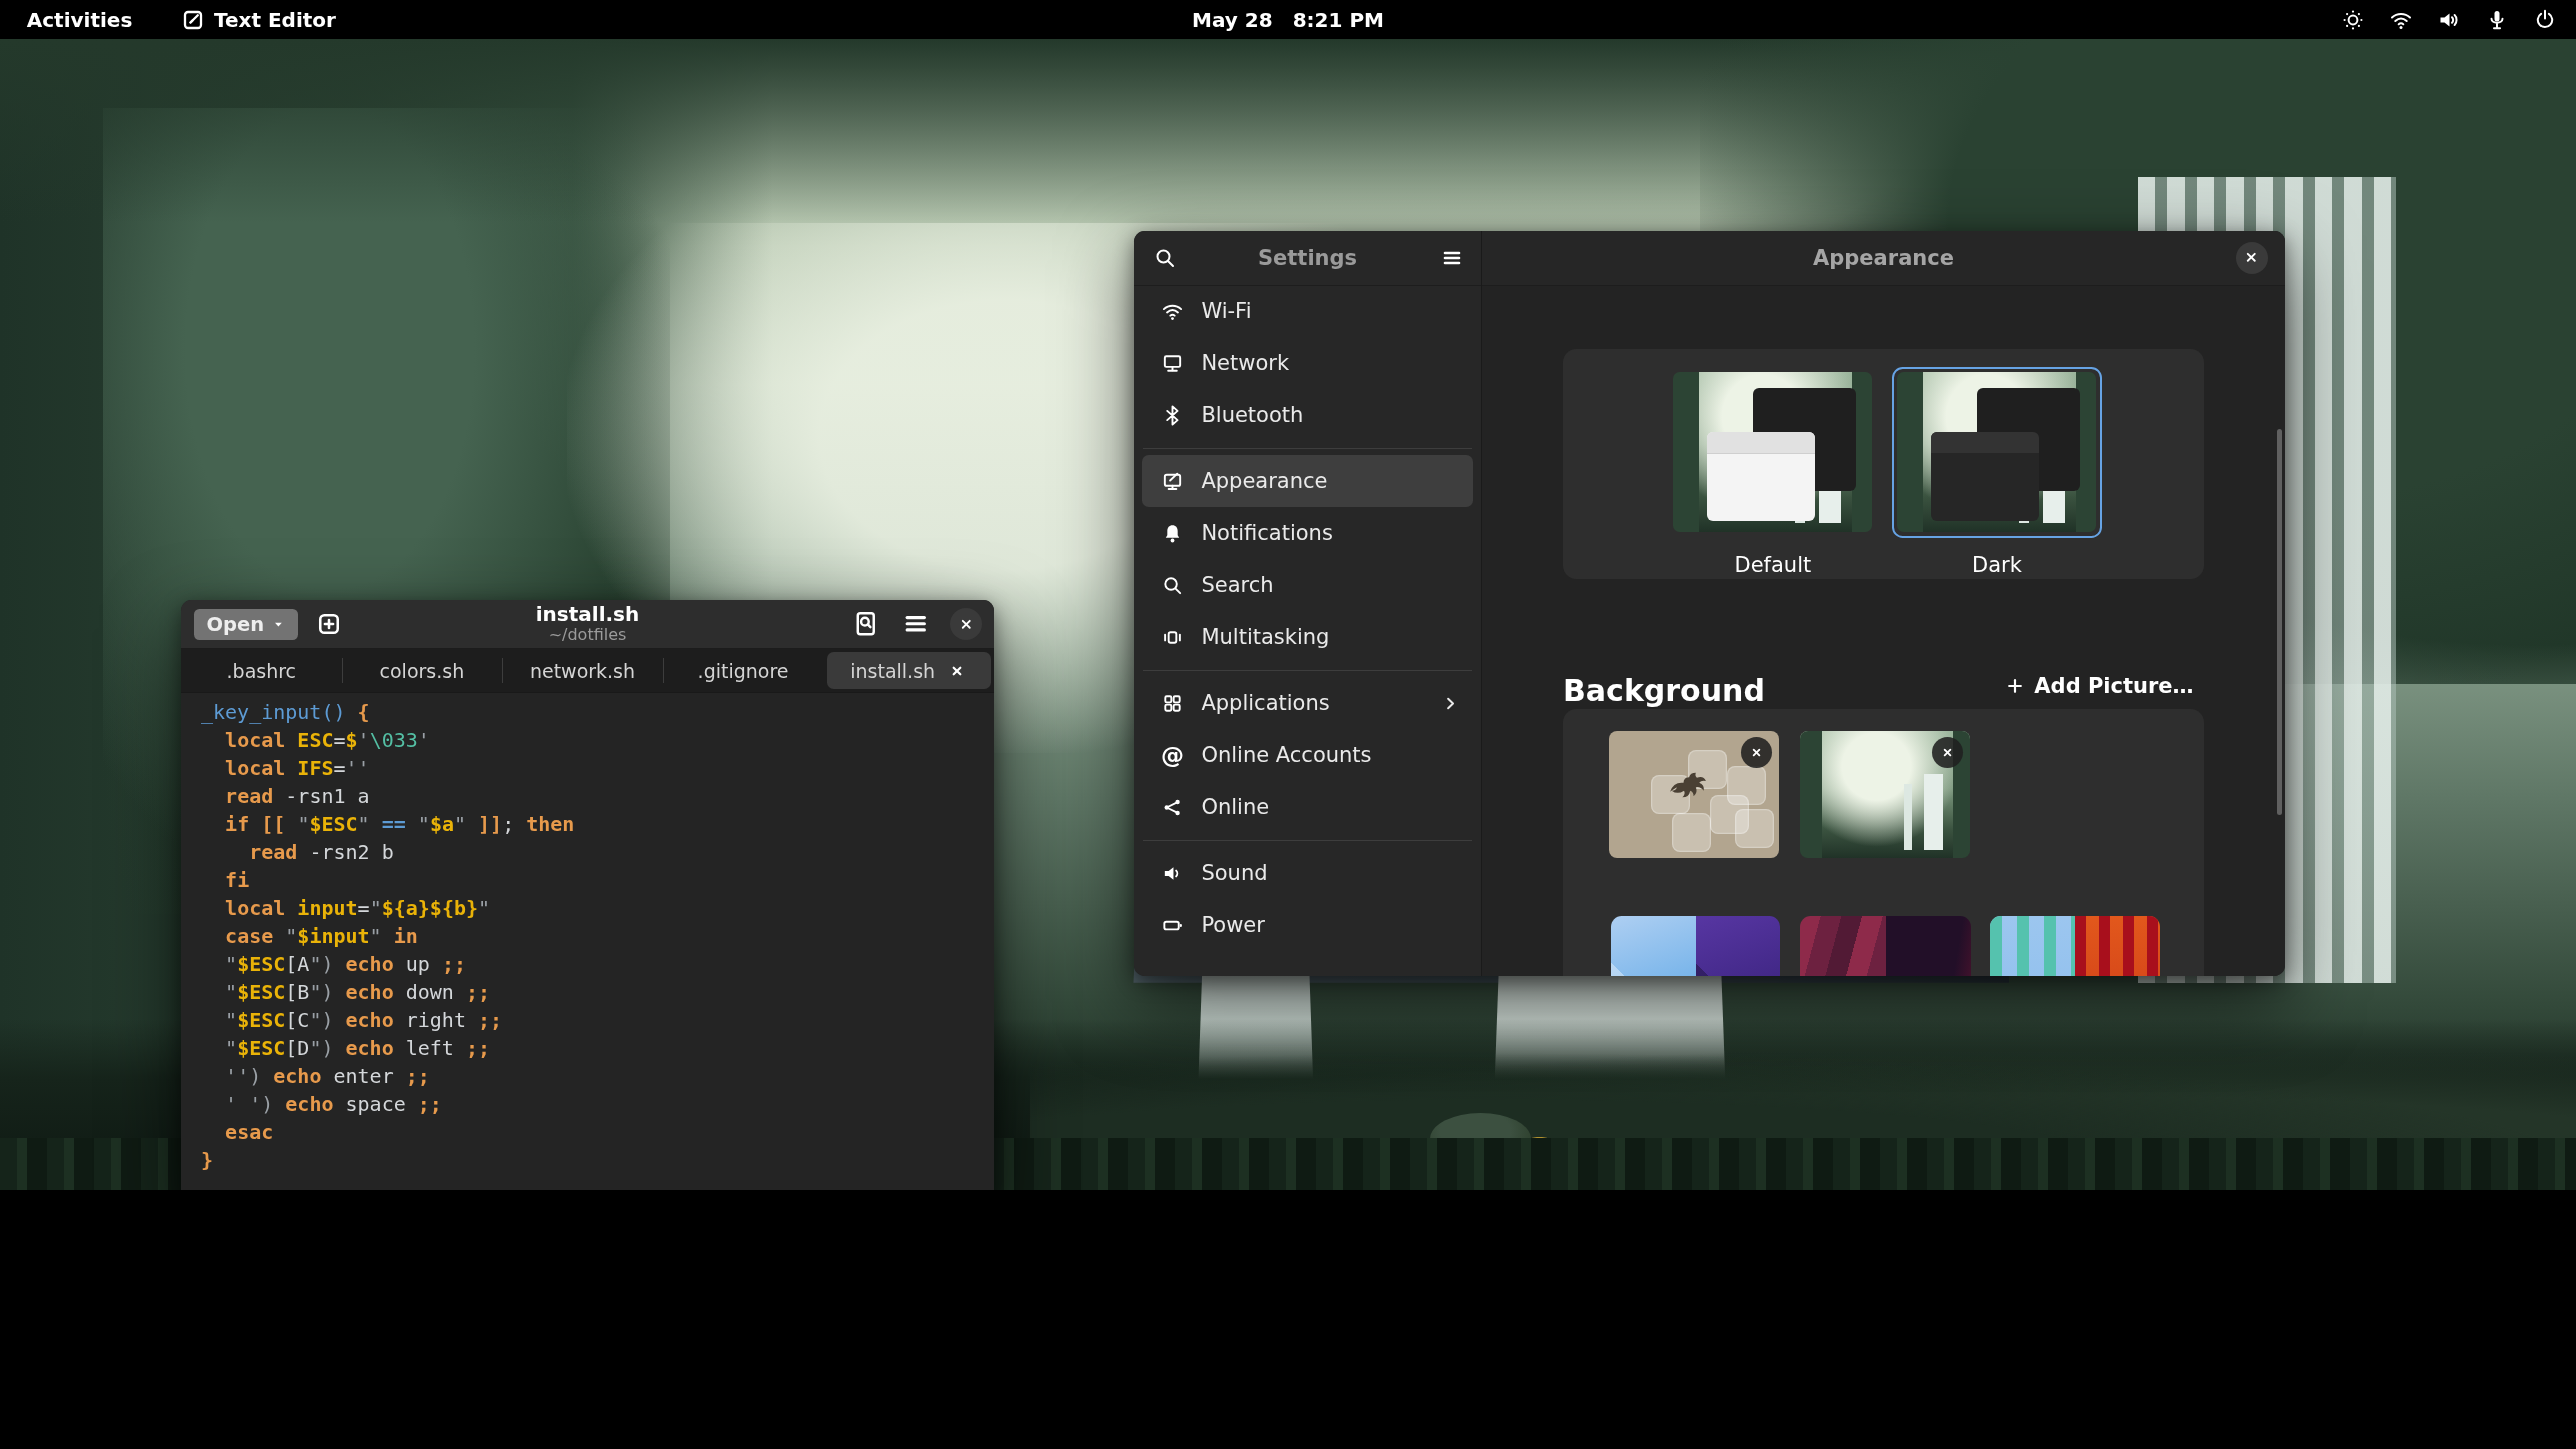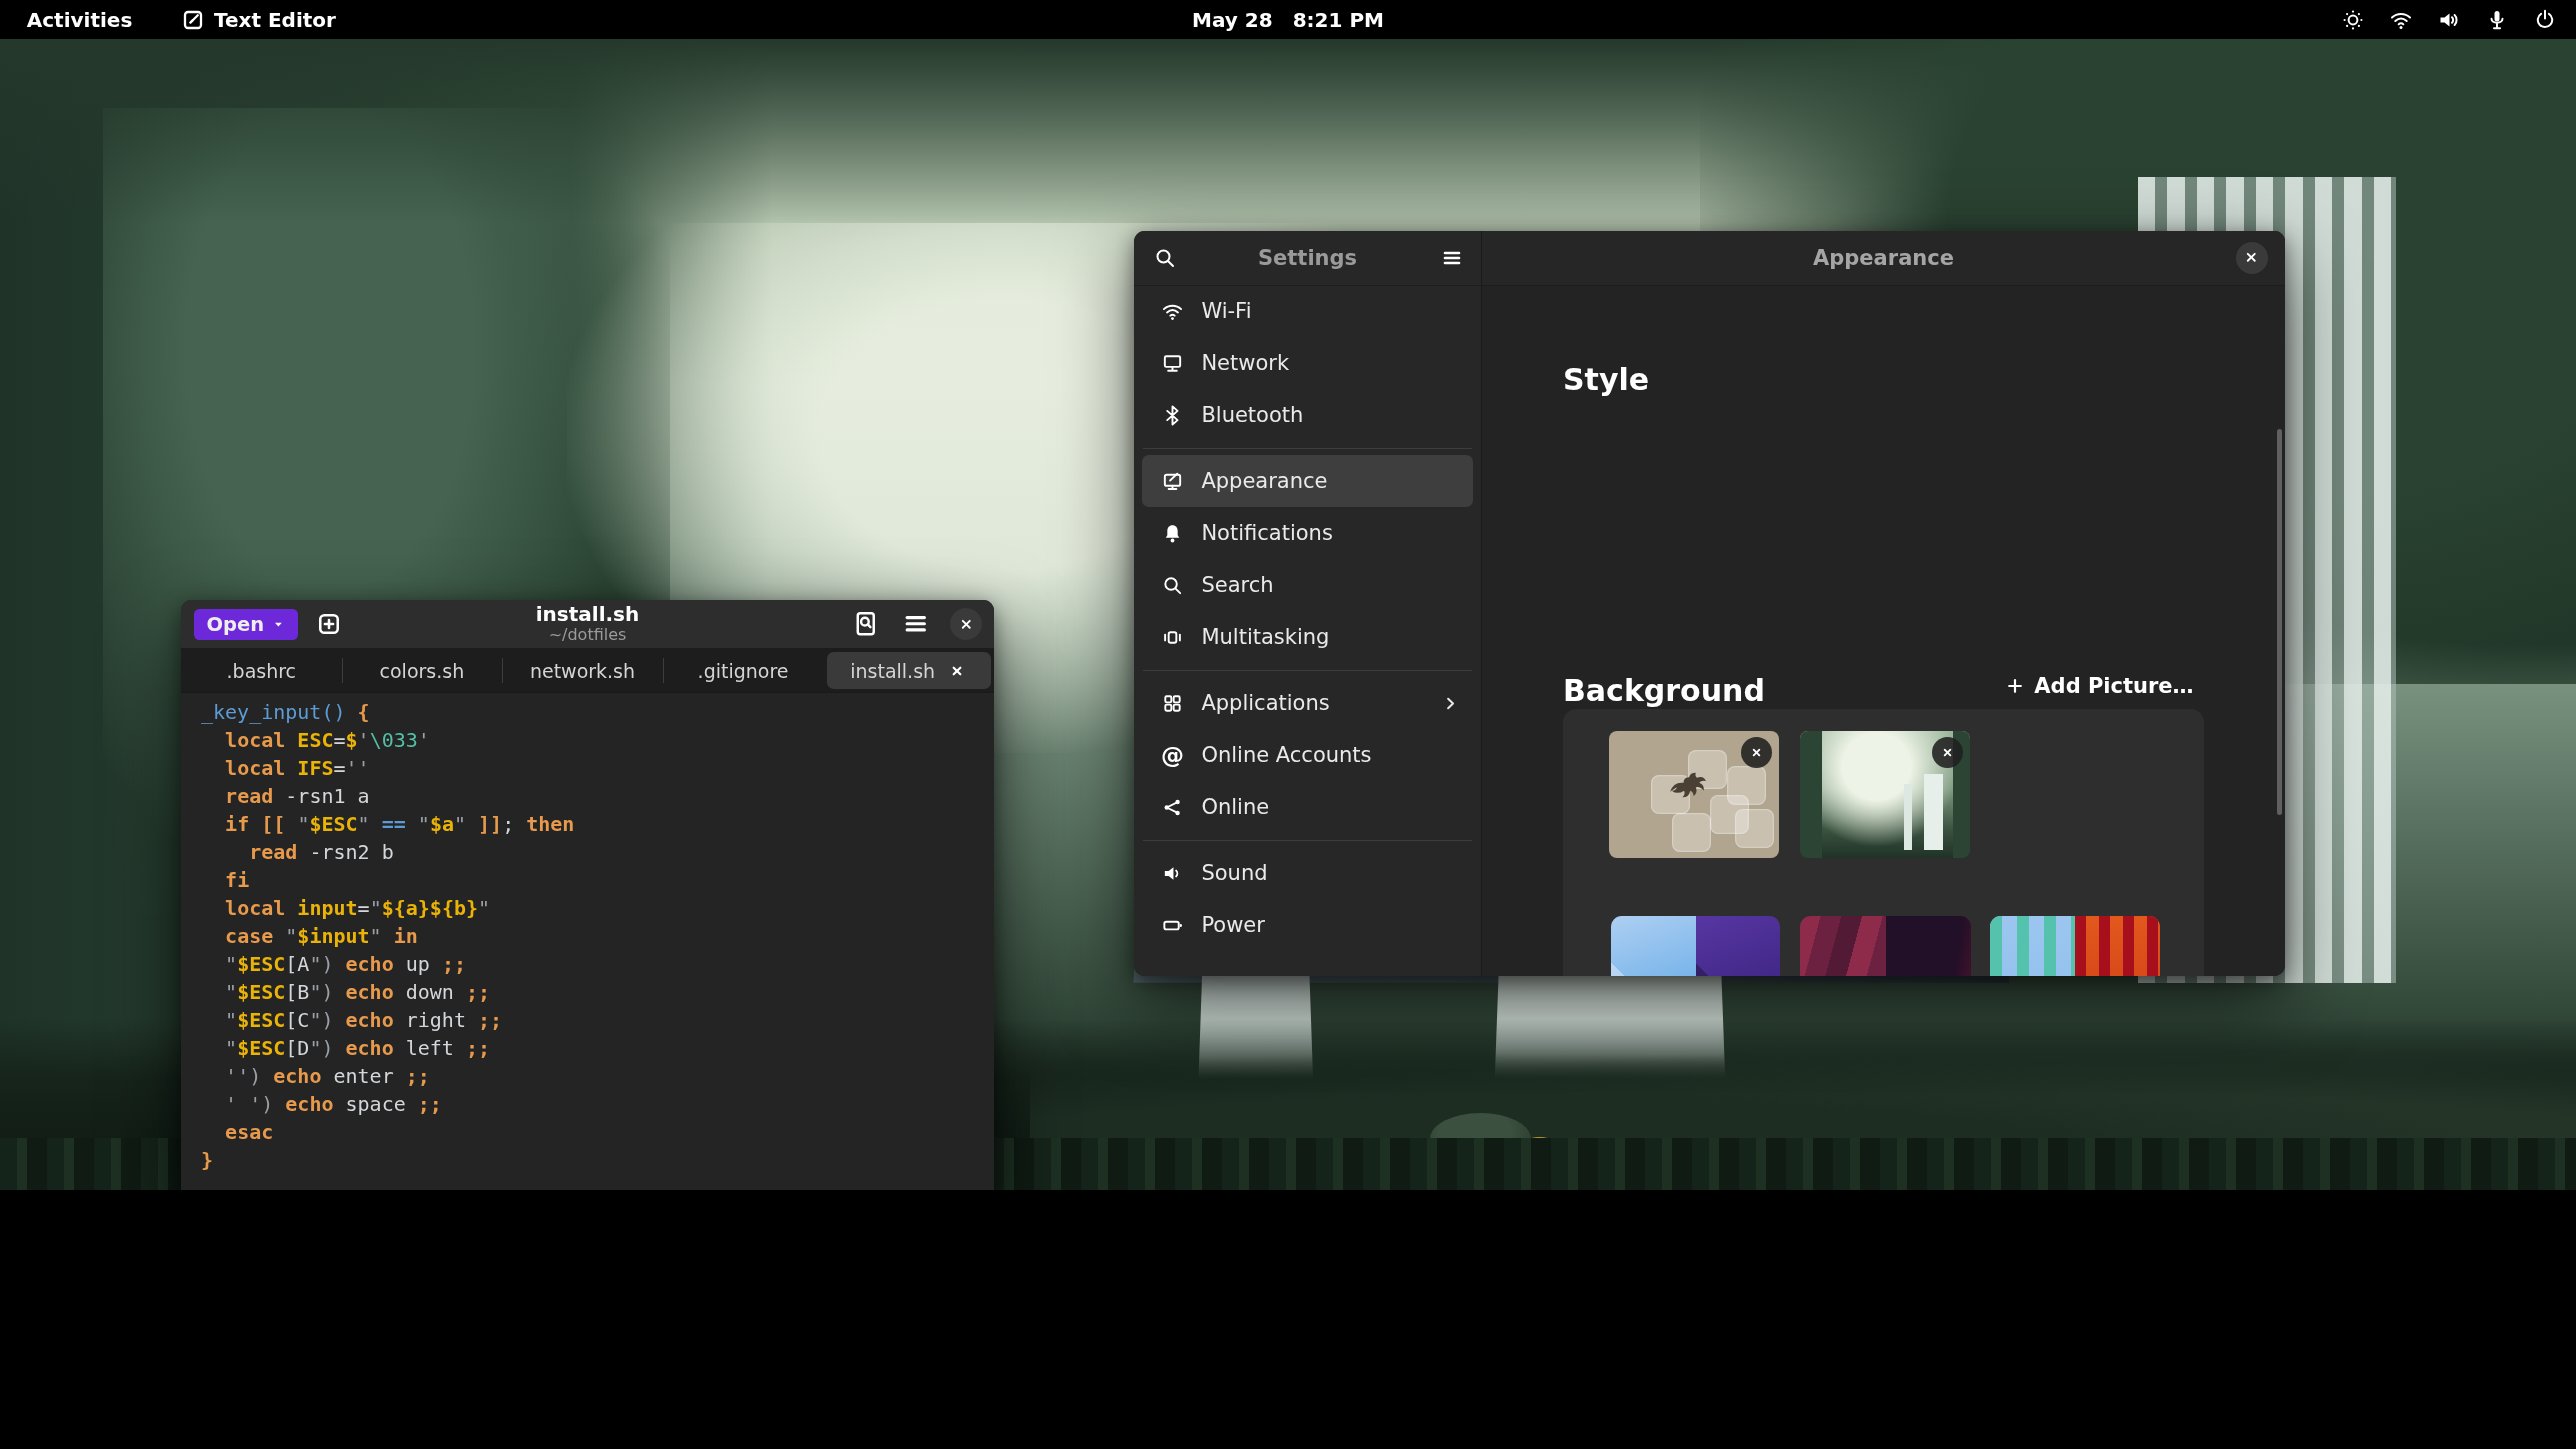--- a/index.html
+++ b/index.html
@@ -58,21 +58,21 @@
   
   .window{position:absolute;border-radius:10.7px;overflow:hidden;
     box-shadow:0 27px 74px rgba(0,0,0,.6),0 5.4px 20px rgba(0,0,0,.45);z-index:10;}
   .circle-btn{border-radius:50%;background:#3a3a3a;display:flex;align-items:center;justify-content:center;}
   .circle-btn svg{width:58%;height:58%;}
 
   
   #editor{left:181px;top:600px;width:813px;height:602px;background:#242424;}
   #editor .headerbar{height:48px;background:#2d2d2d;display:flex;align-items:center;position:relative;
     border-bottom:0.7px solid #1c1c1c;}
-  .open-btn{margin-left:13.4px;height:31px;background:#6d28d9;border-radius:5.4px;display:flex;align-items:center;
+  .open-btn{margin-left:13.4px;height:31px;background:#737373;border-radius:5.4px;display:flex;align-items:center;
     gap:6.7px;padding:0 12px;color:#eee;font-size:19.5px;font-weight:600;}
   .open-btn .ic{width:14.8px;height:14.8px;}
   .newtab-btn{margin-left:17.4px;width:28px;height:28px;}
   .ed-title-box{position:absolute;left:50%;top:50%;transform:translate(-50%,-50%);text-align:center;line-height:1.15;}
   .ed-title{color:#fff;font-size:20px;font-weight:700;}
   .ed-subtitle{color:#9b9b9b;font-size:16px;}
   .ed-right{margin-left:auto;margin-right:12px;display:flex;align-items:center;gap:20px;}
   .ed-right .icbtn{width:29.5px;height:29.5px;}
   .ed-close{width:32px;height:32px;}
   #tabbar{height:43px;background:#1d1d1d;display:flex;align-items:stretch;border-bottom:0.7px solid #191919;}
@@ -474,20 +474,38 @@
           <span class="ic" style="width:100%;height:100%;">
               <svg viewBox="0 0 24 24" fill="none" stroke="#fff" stroke-width="2.4" stroke-linecap="round" stroke-linejoin="round">
                 <line x1="7.5" y1="7.5" x2="16.5" y2="16.5"></line>
                 <line x1="16.5" y1="7.5" x2="7.5" y2="16.5"></line>
               </svg>
             </span>
         </div>
       </div>
       <div class="pn-content">
         <div class="sec-heading" style="top:77px;">Style</div>
+        <div class="card" id="style-card">
+            <div class="style-opt" style="left: 105px; top: 18px;"><div class="thumb-ring"><div class="mini-wp">
+                  <div class="mini-fall"></div>
+                  <div class="mini-fall2"></div>
+                  <div class="mini-win mw-back"></div>
+                  <div class="mini-win mw-front light">
+                    <div class="mw-head"></div>
+                  </div>
+                </div></div><div class="style-label">Default</div></div>
+            <div class="style-opt" style="left: 329px; top: 18px;"><div class="thumb-ring selected"><div class="mini-wp">
+                  <div class="mini-fall"></div>
+                  <div class="mini-fall2"></div>
+                  <div class="mini-win mw-back"></div>
+                  <div class="mini-win mw-front dark">
+                    <div class="mw-head"></div>
+                  </div>
+                </div></div><div class="style-label">Dark</div></div>
+          </div>
 
         <div class="sec-heading" style="top:388px;">Background</div>
         <div class="add-pic">
           <span class="ic">
               <svg viewBox="0 0 24 24" fill="none" stroke="#fff" stroke-width="2.6" stroke-linecap="round" stroke-linejoin="round">
                 <line x1="12" y1="5" x2="12" y2="19"></line>
                 <line x1="5" y1="12" x2="19" y2="12"></line>
               </svg>
             </span>
           <span>Add Picture…</span>

